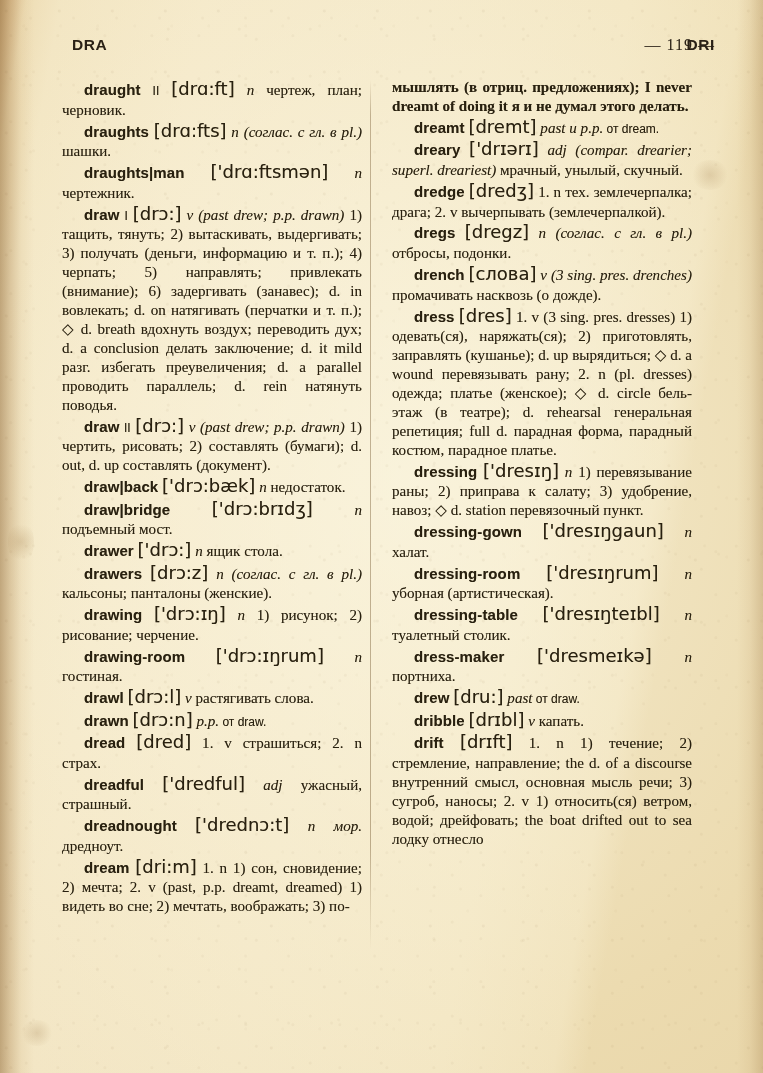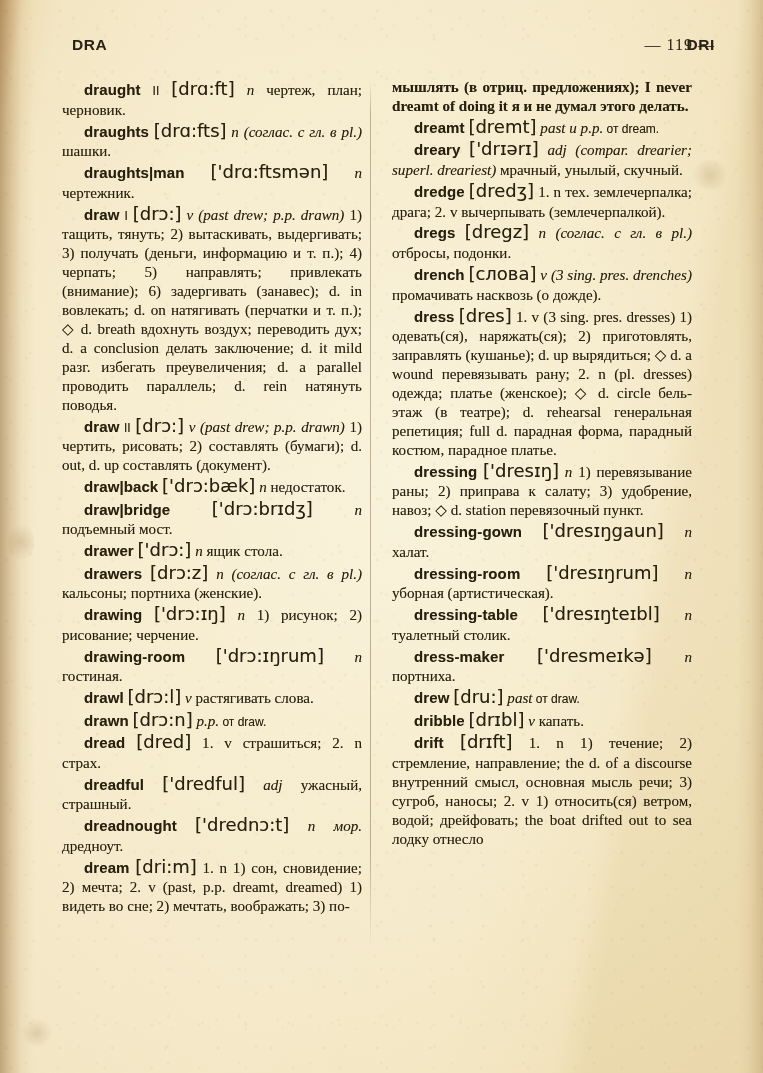--- a/index.html
+++ b/index.html
@@ -246,21 +246,21 @@
       <p class="entry">
         <span class="hw">drawer</span>
         <span class="ipa">['drɔ:]</span>
         <span class="it">n</span><span> ящик стола.</span>
       </p>
 
       <p class="entry">
         <span class="hw">drawers</span>
         <span class="ipa">[drɔ:z]</span>
         <span class="it">n</span>
-        <span class="it">(соглас. с гл. в pl.)</span><span> кальсоны; портниха (женские).</span>
+        <span class="it">(соглас. с гл. в pl.)</span><span> кальсоны; панталоны (женские).</span>
       </p>
 
       <p class="entry">
         <span class="hw">drawing</span>
         <span class="ipa">['drɔ:ɪŋ]</span>
         <span class="it">n</span><span> 1) рисунок; 2) рисование; черчение.</span>
       </p>
 
       <p class="entry">
         <span class="hw">drawing-room</span>

